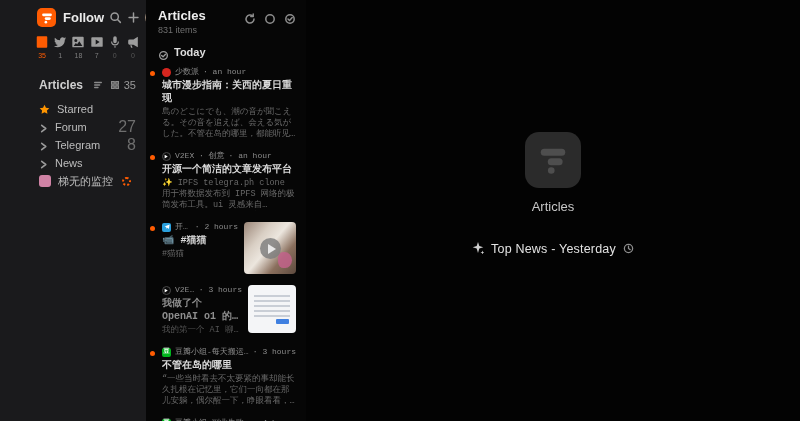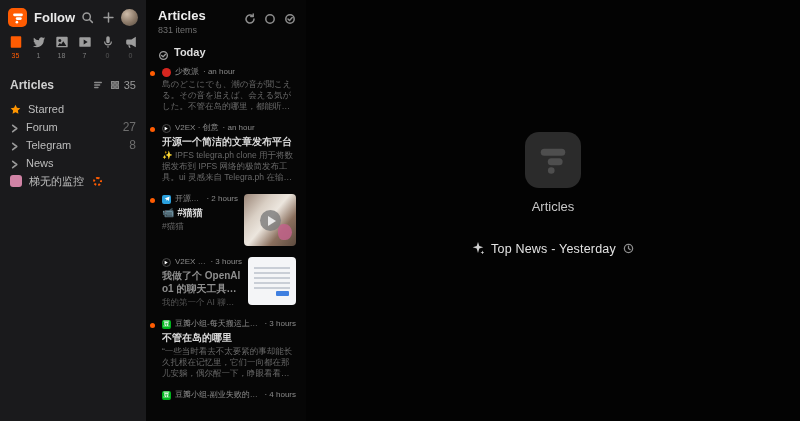--- a/index.html
+++ b/index.html
@@ -1,21 +1,21 @@
 <!DOCTYPE html>
 <html><head>
 <meta charset="utf-8">
 <style>
   * { margin:0; padding:0; box-sizing:border-box; }
   html,body { width:800px; height:421px; overflow:hidden; background:#000;
     font-family:"Liberation Sans","DejaVu Sans",sans-serif; }
   .app { display:flex; width:800px; height:421px; }
 
   
-  .sidebar { width:146px; flex:none; background:#1a1a1c; display:flex; flex-direction:column; }
+  .sidebar { width:146px; flex:none; background:#1a1a1c; display:flex; flex-direction:column;padding-left:29px; }
   .sb-header { display:flex; align-items:center; gap:5px; padding:8px 8px 5px 8px; }
   .logo-sm { width:19px; height:19px; border-radius:5px; background:#ff5c02;
     display:flex; align-items:center; justify-content:center; flex:none; }
   .logo-sm svg { width:12px; height:12px; }
   .app-name { font-size:13px; font-weight:700; color:#eaeaea; flex:1; margin-left:2px; }
   .hdr-icon { width:16px; height:16px; display:flex; align-items:center; justify-content:center; cursor:pointer; }
   .hdr-icon svg { width:13px; height:13px; stroke:#9b9b9b; fill:none; stroke-width:1.8; stroke-linecap:round; }
   .avatar { width:17px; height:17px; border-radius:50%; flex:none;
     background:radial-gradient(circle at 35% 30%, #cdbba9, #8a7867 55%, #544a40); }
 
@@ -34,21 +34,21 @@
   .sb-section-count { font-size:11px; color:#9a9a9a; margin-left:4px; }
 
   .feed-list { display:flex; flex-direction:column; }
   .feed-item { display:flex; align-items:center; gap:7px; padding:0 10px; height:18px;
     font-size:11px; color:#bdbdbd; cursor:pointer; }
   .feed-item .chev { width:9px; height:9px; flex:none; }
   .feed-item .chev svg { width:9px; height:9px; stroke:#9a9a9a; fill:none; stroke-width:1.8; stroke-linecap:round; stroke-linejoin:round; }
   .feed-item .star { width:11px; height:11px; flex:none; }
   .feed-item .star svg { width:11px; height:11px; fill:#ff9500; }
   .feed-label { overflow:hidden; white-space:nowrap; text-overflow:ellipsis; }
-  .feed-count { margin-left:auto; font-size:12px; color:#6e6e6e; }
+  .feed-count { margin-left:auto; font-size:16px; color:#6e6e6e; }
   .fav-pink { width:12px; height:12px; border-radius:3px; background:#d083a5; flex:none; }
   .spinner { width:9px; height:9px; border-radius:50%; border:2px dotted #ff5c02; flex:none; margin-left:2px; }
 
   .sb-footer { margin-top:auto; display:flex; align-items:center; padding:7px 8px 8px 8px; }
   .version { flex:1; text-align:center; font-size:8px; color:#565656; }
   .dl-btn { width:17px; height:17px; border-radius:50%; background:#272727; flex:none;
     display:flex; align-items:center; justify-content:center; cursor:pointer; }
   .dl-btn svg { width:9px; height:9px; stroke:#b3b3b3; fill:none; stroke-width:1.8; stroke-linecap:round; stroke-linejoin:round; }
 
   
@@ -60,21 +60,21 @@
   .lh-icons .ic { width:12px; height:12px; cursor:pointer; }
   .lh-icons svg { width:12px; height:12px; stroke:#8d8d8d; fill:none; stroke-width:1.5; stroke-linecap:round; stroke-linejoin:round; }
 
   .group-row { display:flex; align-items:center; gap:5px; padding:11px 10px 3px 12px; }
   .group-row .ic { width:11px; height:11px; }
   .group-row svg { width:11px; height:11px; stroke:#9a9a9a; fill:none; stroke-width:1.5; stroke-linecap:round; stroke-linejoin:round; }
   .group-label { font-size:11px; font-weight:700; color:#dedede; }
 
   .article { position:relative; display:flex; gap:6px; padding:6px 10px 5px 16px; cursor:pointer; }
   .dot { position:absolute; left:4px; top:10px; width:5px; height:5px; border-radius:50%; background:#ff5c02; }
-  .a-main { flex:1; min-width:0; }
+  .a-main { flex:1; min-width:0;font-family:Liberation Mono, monospace; }
   .a-meta { display:flex; align-items:center; gap:4px; font-size:8px; color:#8b8b8b; line-height:10px; }
   .a-fav { width:9px; height:9px; border-radius:2px; flex:none; display:flex; align-items:center; justify-content:center; }
   .a-src { overflow:hidden; text-overflow:ellipsis; white-space:nowrap; min-width:0; }
   .a-time { flex:none; white-space:nowrap; }
   .a-time::before { content:"· "; }
   .a-title { font-size:10px; line-height:13px; font-weight:700; color:#d9d9d9; margin-top:2px;
     display:-webkit-box; -webkit-line-clamp:2; -webkit-box-orient:vertical; overflow:hidden; }
   .a-excerpt { font-size:8.5px; line-height:11px; color:#696969; margin-top:2px;
     display:-webkit-box; -webkit-line-clamp:3; -webkit-box-orient:vertical; overflow:hidden; }
   .clamp1 { -webkit-line-clamp:1; }
@@ -272,20 +272,21 @@
     </div>
 
     <div class="article">
       <span class="dot"></span>
       <div class="a-main">
         <div class="a-meta">
           <span class="a-fav fav-sspai"></span>
           <span class="a-src">少数派</span>
           <span class="a-time">an hour</span>
         </div>
+        <div class="a-title">城市漫步指南：关西的夏日重现</div>
         <div class="a-excerpt">島のどこにでも、潮の音が聞こえる。その音を追えば、会える気がした。不管在岛的哪里，都能听见潮水的声音，感…</div>
       </div>
     </div>
 
     <div class="article">
       <span class="dot"></span>
       <div class="a-main">
         <div class="a-meta">
           <span class="a-fav fav-v2ex">
               <svg viewBox="0 0 8 8">

